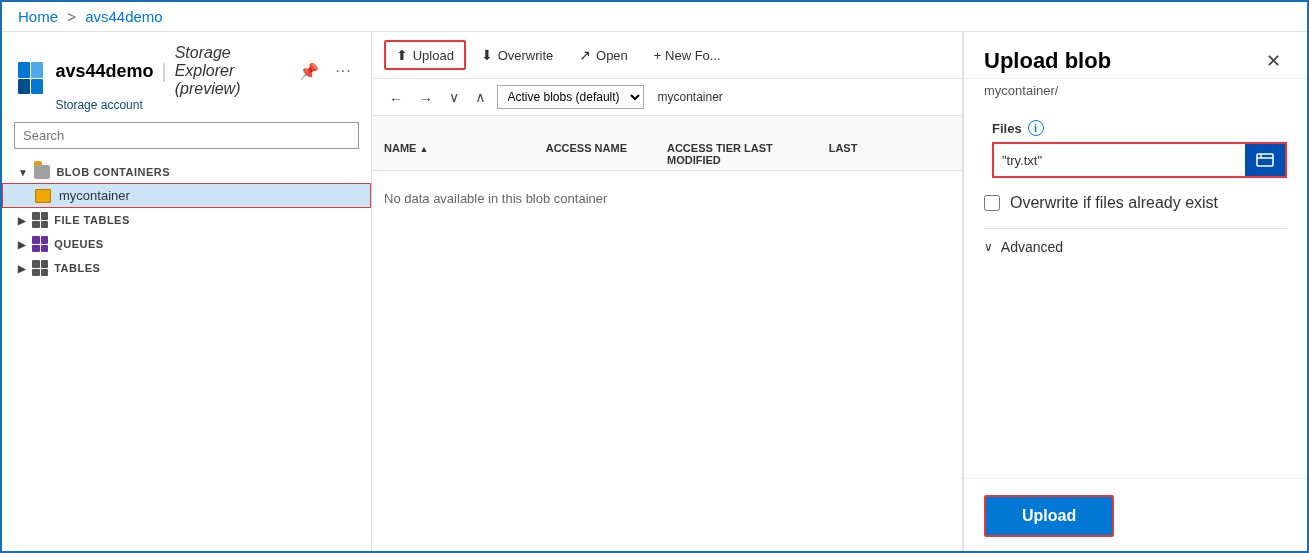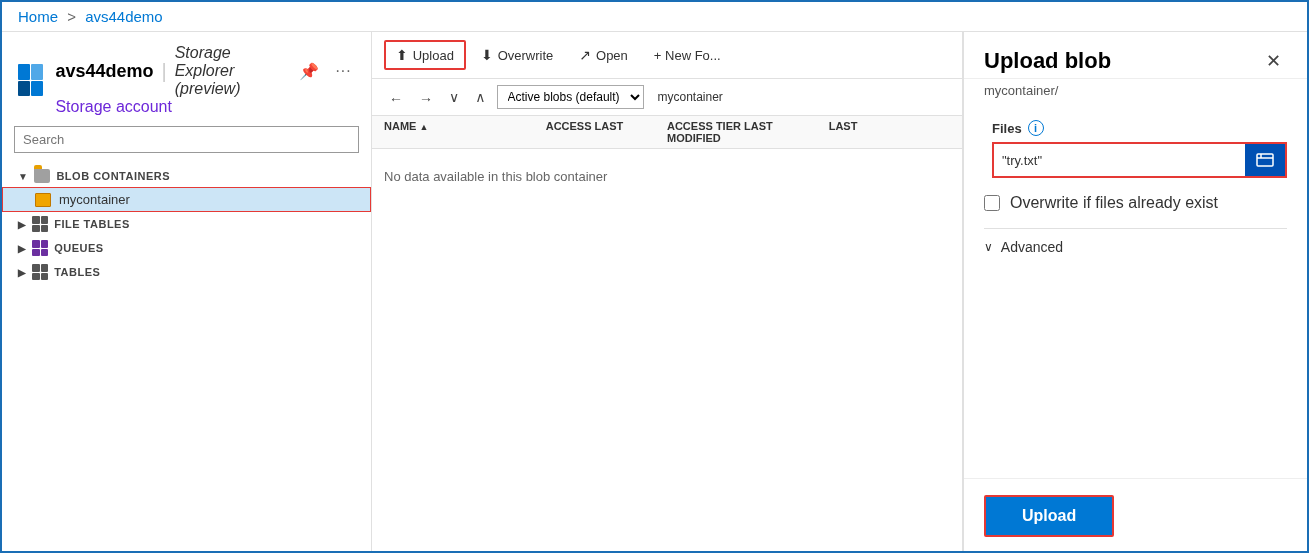--- a/index.html
+++ b/index.html
@@ -38,22 +38,22 @@
       padding: 12px 16px 4px 16px;
       gap: 12px;
     }
 
     .sidebar-title {
       font-size: 18px;
       font-weight: 700;
       color: #000;
     }
     .sidebar-subtitle {
-      font-size: 16px;
-      color: #6d28d9;
+      font-size: 12px;
+      color: #0c4a6e;
     }
     .icon-btn {
       background: none;
       border: none;
       cursor: pointer;
       color: #666;
       font-size: 18px;
       padding: 2px 4px;
     }
 
@@ -178,21 +178,21 @@
     .table-header {
       display: grid;
       grid-template-columns: 2fr 1.5fr 2fr 1.5fr;
       padding: 4px 12px;
       background: #f9f9f9;
       border-bottom: 1px solid #e0e0e0;
       font-size: 11px;
       font-weight: 700;
       color: #333;
     }
-    .table-header span { cursor: pointer; }
+    .table-header span { cursor: pointer; margin-top: 22px; }
     .table-header span.sort-asc::after { content: '▲'; font-size: 9px; margin-left: 3px; }
 
     .table-empty {
       padding: 20px 12px;
       font-size: 13px;
       color: #666;
     }
 
     
     .upload-panel {
@@ -514,21 +514,21 @@
           <option>All blobs</option>
           <option>Deleted blobs</option>
         </select>
       </div>
       <span class="path-label">mycontainer</span>
     </div>
 
     <div class="table-area">
       <div class="table-header">
         <span class="sort-asc">NAME</span>
-        <span>ACCESS LAST</span>
+        <span>ACCESS NAME</span>
         <span>ACCESS TIER LAST MODIFIED</span>
         <span>LAST</span>
       </div>
       <div class="table-empty">No data available in this blob container</div>
     </div>
   </div>
 
   <div class="upload-panel">
     <div class="panel-header">
       <span class="panel-title">Upload blob</span>

